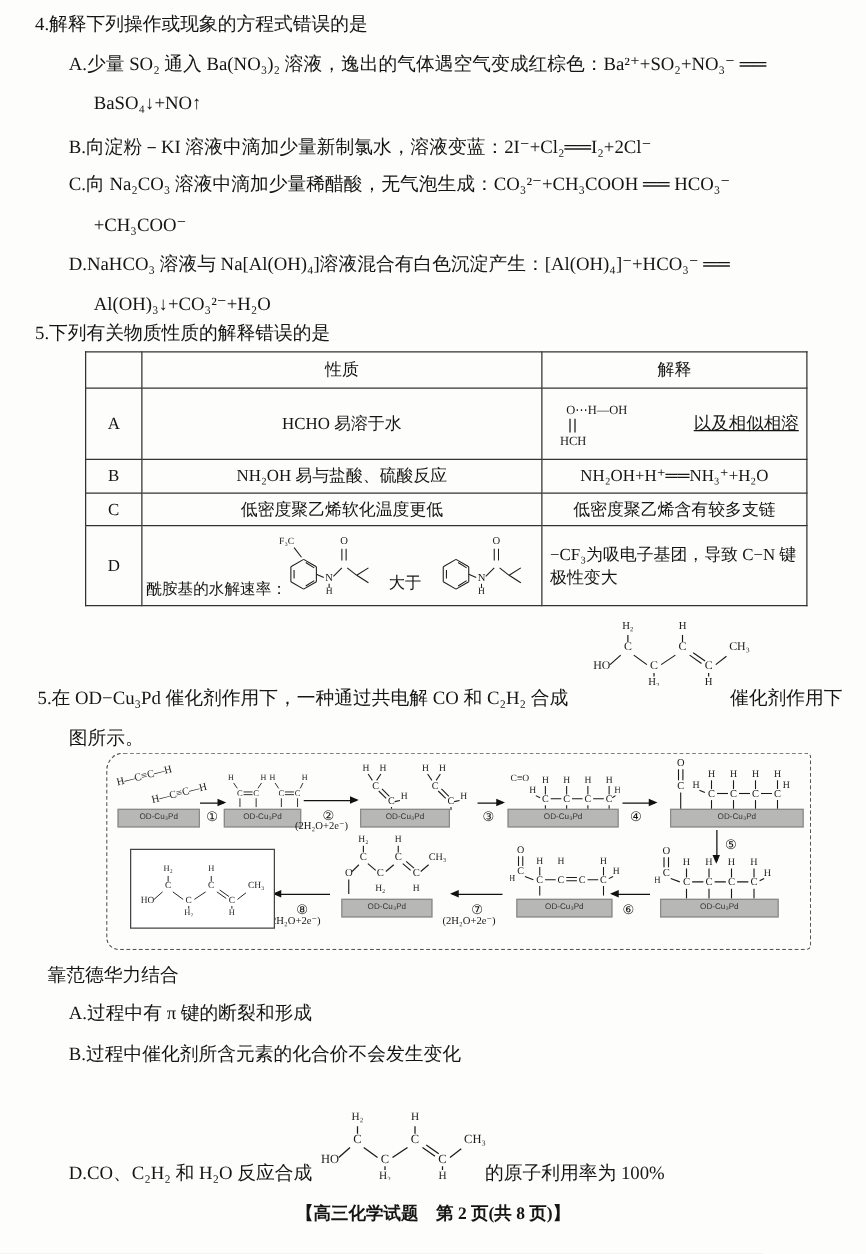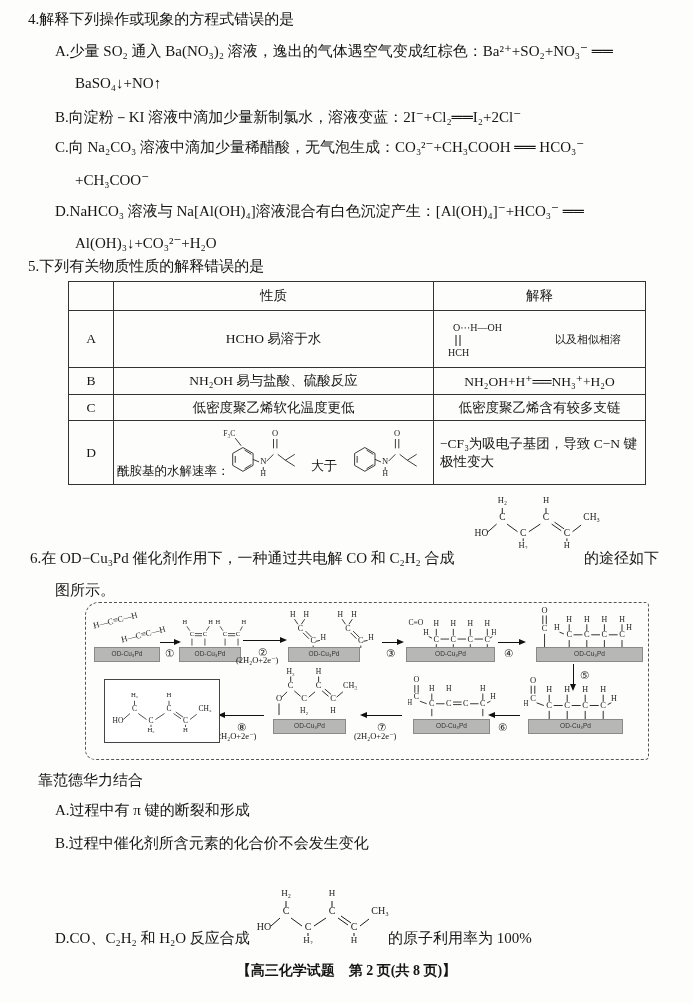--- a/index.html
+++ b/index.html
@@ -22,21 +22,21 @@
   .arr-l{position:absolute;height:1.2px;background:#111;}
   .arr-l::before{content:'';position:absolute;left:-2px;top:-3px;width:0;height:0;
        border-right:7px solid #111;border-top:3.6px solid transparent;border-bottom:3.6px solid transparent;}
   .arr-d{position:absolute;width:1.2px;background:#111;}
   .arr-d::after{content:'';position:absolute;bottom:-2px;left:-3px;width:0;height:0;
        border-top:7px solid #111;border-left:3.6px solid transparent;border-right:3.6px solid transparent;}
   .lbl{position:absolute;font-size:10.5px;white-space:nowrap;}
   .lbl.elec{font-size:8.5px;margin-top:32px;}
   .pbox{position:absolute;border:1.2px solid #444;background:#fff;}
   .footer{position:absolute;left:0;right:0;text-align:center;font-size:14px;font-weight:bold;}
-  .hb-wrap{display:flex;align-items:center;gap:6px;justify-content:flex-start;padding-left:8px;}
+  .hb-wrap{display:flex;align-items:center;gap:6px;justify-content:flex-start;padding-left:8px;text-decoration:underline;}
 </style>
 </head>
 <body>
 
 <div class="page">
 
   <div class="t" style="left:28px;top:10px;">4.解释下列操作或现象的方程式错误的是</div>
   <div class="t" style="left:55px;top:42px;">A.少量 SO₂ 通入 Ba(NO₃)₂ 溶液，逸出的气体遇空气变成红棕色：Ba²⁺+SO₂+NO₃⁻ ══</div>
   <div class="t" style="left:75px;top:75px;">BaSO₄↓+NO↑</div>
   <div class="t" style="left:55px;top:108px;">B.向淀粉－KI 溶液中滴加少量新制氯水，溶液变蓝：2I⁻+Cl₂══I₂+2Cl⁻</div>
@@ -63,21 +63,21 @@
       <td>A</td>
       <td>HCHO 易溶于水</td>
       <td>
         <div class="hb-wrap">
           <span class="mol"><svg width="104" height="42" viewBox="0 0 104 42">
                   <line x1="11" y1="17" x2="11" y2="28" stroke="#1a1a1a" stroke-width="1"></line>
                   <line x1="15" y1="17" x2="15" y2="28" stroke="#1a1a1a" stroke-width="1"></line>
                   <text x="8" y="13" font-size="10" text-anchor="start" fill="#1a1a1a" font-family="&quot;Liberation Serif&quot;,&quot;DejaVu Serif&quot;,serif">O⋯H—OH</text>
                   <text x="3" y="38" font-size="10" text-anchor="start" fill="#1a1a1a" font-family="&quot;Liberation Serif&quot;,&quot;DejaVu Serif&quot;,serif">HCH</text>
                 </svg></span>
-          <span class="small" style="font-size:11px;">以及相似相溶</span>
+          <span class="small" style="font-size:14px;">以及相似相溶</span>
         </div>
       </td>
     </tr>
     <tr style="height:27px;">
       <td>B</td>
       <td>NH₂OH 易与盐酸、硫酸反应</td>
       <td>NH₂OH+H⁺══NH₃⁺+H₂O</td>
     </tr>
     <tr style="height:26px;">
       <td>C</td>
@@ -156,22 +156,22 @@
         <text x="34" y="34" font-size="10" text-anchor="middle" fill="#1a1a1a" font-family="&quot;Liberation Serif&quot;,&quot;DejaVu Serif&quot;,serif">C</text>
         <text x="34" y="16" font-size="9" text-anchor="middle" fill="#1a1a1a" font-family="&quot;Liberation Serif&quot;,&quot;DejaVu Serif&quot;,serif">H₂</text>
         <text x="56" y="50" font-size="10" text-anchor="middle" fill="#1a1a1a" font-family="&quot;Liberation Serif&quot;,&quot;DejaVu Serif&quot;,serif">C</text>
         <text x="56" y="63" font-size="9" text-anchor="middle" fill="#1a1a1a" font-family="&quot;Liberation Serif&quot;,&quot;DejaVu Serif&quot;,serif">H₂</text>
         <text x="80" y="34" font-size="10" text-anchor="middle" fill="#1a1a1a" font-family="&quot;Liberation Serif&quot;,&quot;DejaVu Serif&quot;,serif">C</text>
         <text x="80" y="16" font-size="9" text-anchor="middle" fill="#1a1a1a" font-family="&quot;Liberation Serif&quot;,&quot;DejaVu Serif&quot;,serif">H</text>
         <text x="102" y="50" font-size="10" text-anchor="middle" fill="#1a1a1a" font-family="&quot;Liberation Serif&quot;,&quot;DejaVu Serif&quot;,serif">C</text>
         <text x="102" y="63" font-size="9" text-anchor="middle" fill="#1a1a1a" font-family="&quot;Liberation Serif&quot;,&quot;DejaVu Serif&quot;,serif">H</text>
         <text x="128" y="34" font-size="10" text-anchor="middle" fill="#1a1a1a" font-family="&quot;Liberation Serif&quot;,&quot;DejaVu Serif&quot;,serif">CH₃</text>
       </svg></span>
-  <div class="t" style="left:30px;top:549px;">6.在 OD−Cu₃Pd 催化剂作用下，一种通过共电解 CO 和 C₂H₂ 合成</div>
-  <div class="t" style="left:584px;top:549px;">的途径如下</div>
+  <div class="t" style="left:30px;top:549px;">5.在 OD−Cu₃Pd 催化剂作用下，一种通过共电解 CO 和 C₂H₂ 合成</div>
+  <div class="t" style="left:584px;top:549px;">催化剂作用下</div>
   <div class="t" style="left:55px;top:581px;">图所示。</div>
 
   <div class="diagram">
 
     <span class="scale" style="left:6px;top:6px;transform:scale(1);"><svg width="80" height="40" viewBox="0 0 80 40">
           <text x="24" y="14" font-size="8.5" text-anchor="middle" transform="rotate(-14 24 14)" fill="#1a1a1a" font-family="&quot;Liberation Serif&quot;,&quot;DejaVu Serif&quot;,serif">H—C≡C—H</text>
           <text x="52" y="28" font-size="8.5" text-anchor="middle" transform="rotate(-14 52 28)" fill="#1a1a1a" font-family="&quot;Liberation Serif&quot;,&quot;DejaVu Serif&quot;,serif">H—C≡C—H</text>
         </svg></span>
     <div class="bar" style="left:8px;top:44px;width:64px;">OD-Cu₃Pd</div>
 

